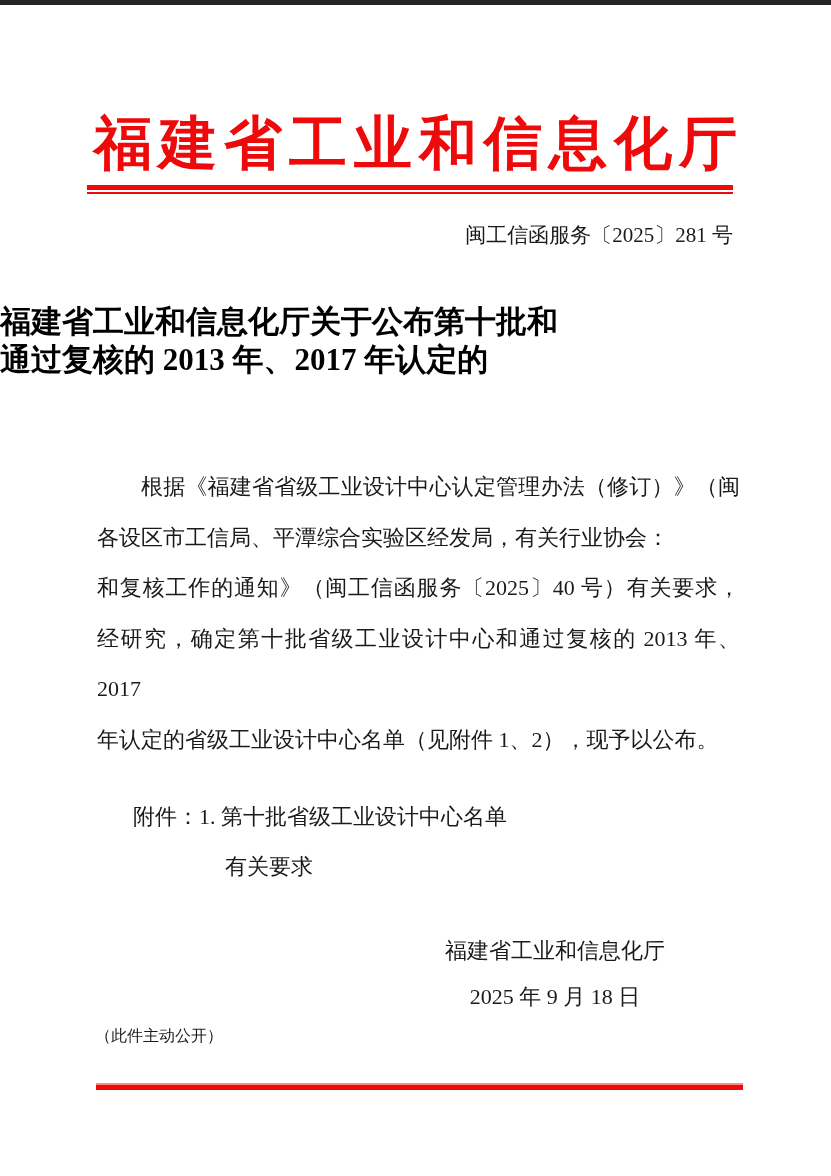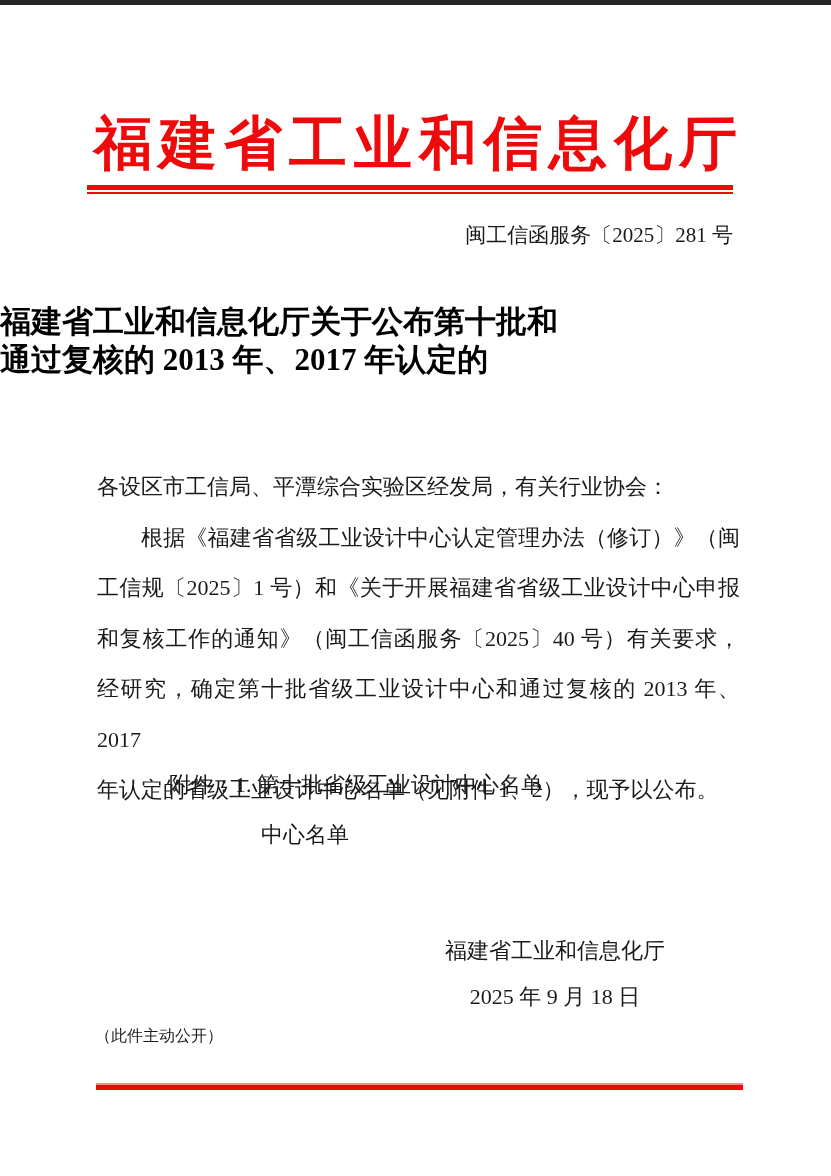--- a/index.html
+++ b/index.html
@@ -46,24 +46,23 @@
 
   .notice-body {
     position: absolute; left: 97px; top: 462px; width: 643px;
     font-size: 22px; line-height: 50.5px;
   }
   .notice-body .line { white-space: nowrap; }
   .notice-body .line.j { white-space: normal; text-align: justify; text-align-last: justify; }
   .notice-body .line.indent { padding-left: 44px; }
 
   .attachments {
-    position: absolute; left: 133px; top: 760px; width: 610px;
+    position: absolute; left: 133px; top: 792px; width: 610px;
     font-size: 22px; line-height: 50px;
     white-space: nowrap;
-    margin-left: 36px;
   }
   .attachments .att-line2 { padding-left: 66px; }
   .attachments .att-line3 { padding-left: 92px; }
 
   .signature-block {
     position: absolute; left: 395px; top: 928px; width: 320px;
     text-align: center;
     font-size: 22px; line-height: 46px;
     white-space: nowrap;
   }
@@ -94,33 +93,32 @@
   </div>
 
   <div class="doc-number">闽工信函服务〔2025〕281 号</div>
 
   <div class="doc-title">
     <div>福建省工业和信息化厅关于公布第十批和</div>
     <div>通过复核的 2013 年、2017 年认定的</div>
   </div>
 
   <div class="notice-body">
+    <div class="line j indent">根据《福建省省级工业设计中心认定管理办法（修订）》（闽</div>
     <div class="line">各设区市工信局、平潭综合实验区经发局，有关行业协会：</div>
-    <div class="line j indent">根据《福建省省级工业设计中心认定管理办法（修订）》（闽</div>
-    <div class="line j">工信规〔2025〕1 号）和《关于开展福建省省级工业设计中心申报</div>
     <div class="line j">和复核工作的通知》（闽工信函服务〔2025〕40 号）有关要求，</div>
     <div class="line j">经研究，确定第十批省级工业设计中心和通过复核的 2013 年、2017</div>
     <div class="line">年认定的省级工业设计中心名单（见附件 1、2），现予以公布。</div>
   </div>
 
   <div class="attachments">
     <div class="att-line1">
       <span>附件：</span><span>1. 第十批省级工业设计中心名单</span>
     </div>
-    <div class="att-line3">中心名单</div>
+    <div class="att-line3">有关要求</div>
   </div>
 
   <div class="signature-block">
     <div>福建省工业和信息化厅</div>
     <div>2025 年 9 月 18 日</div>
   </div>
 
   <div class="publicity-note">（此件主动公开）</div>
 
   <div class="footer-rule">

